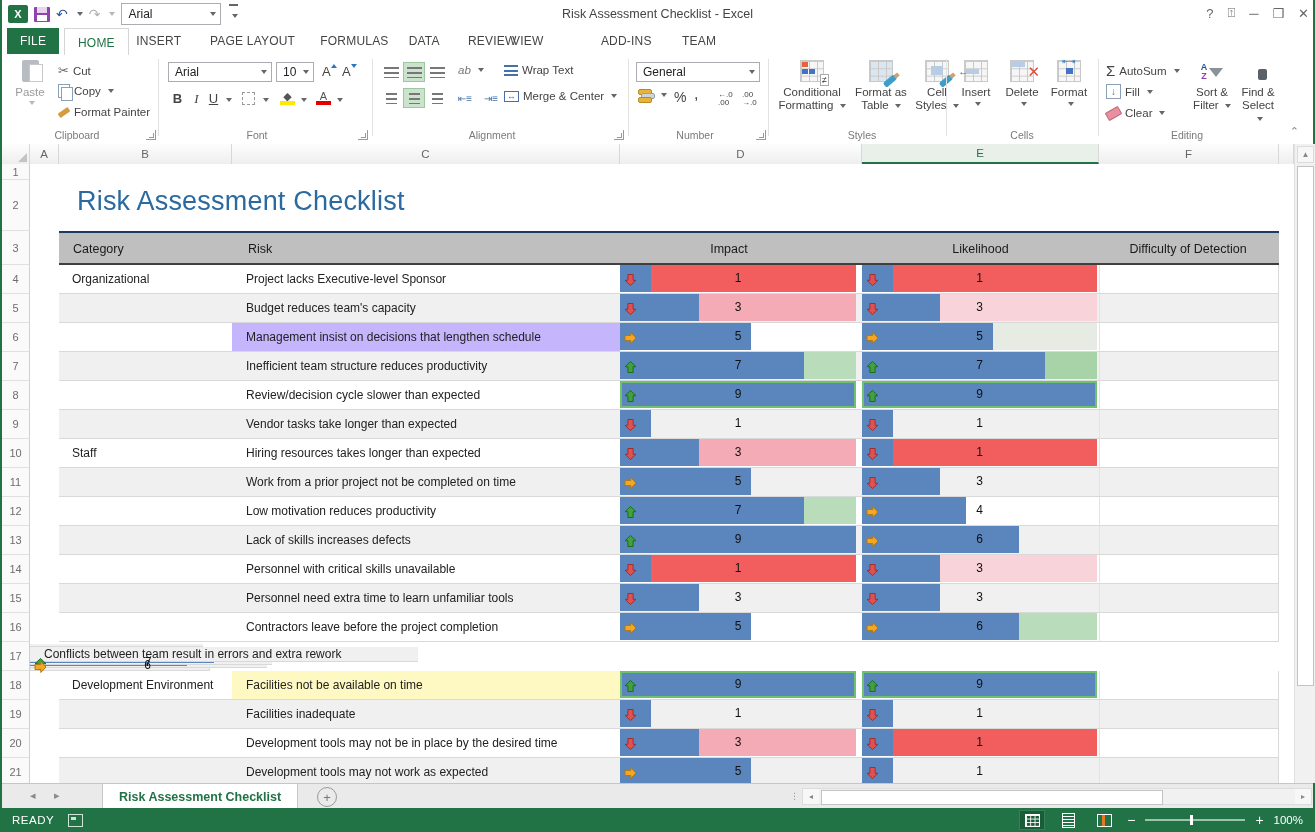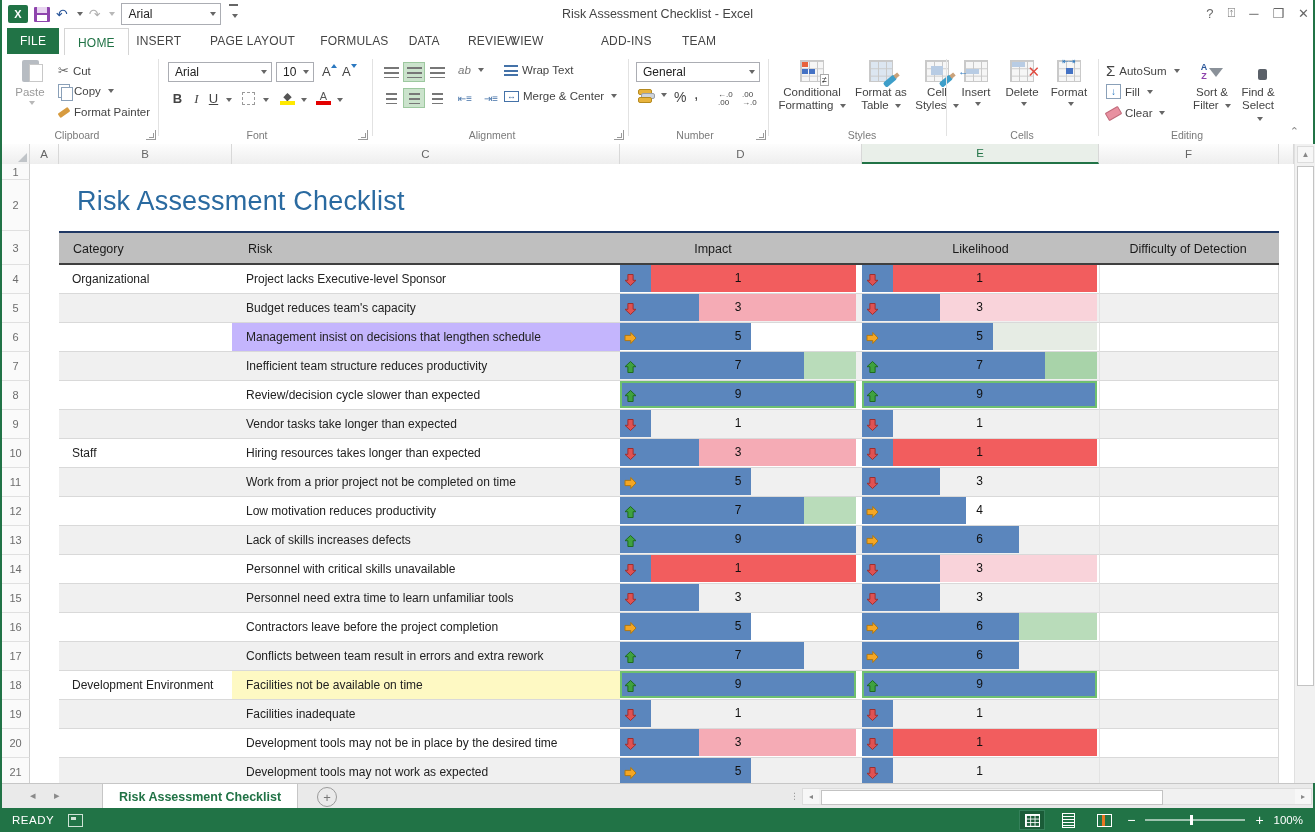--- a/index.html
+++ b/index.html
@@ -414,21 +414,21 @@
         <div class="grow" style="top: 0px; height: 16px;"></div>
         <div class="rownum" style="top: 16px; height: 51px;">2</div>
         <div class="grow" style="top: 16px; height: 51px;">
           <div class="sheet-title" style="position: absolute; left: 47px; top: 6px;">Risk Assessment Checklist</div>
         </div>
         <div class="rownum" style="top: 67px; height: 34px;">3</div>
         <div class="grow" style="top: 67px; height: 34px;">
           <div class="thead-row" style="position: absolute; left: 29px; top: 0px; width: 1220px; height: 34px;">
             <div class="lbl" style="position: absolute; left: 14px; top: 9px; text-align: center;">Category</div>
             <div class="lbl" style="position: absolute; left: 189px; top: 9px; text-align: center;">Risk</div>
-            <div class="lbl" style="position: absolute; left: 536px; width: 236px; text-align: center; top: 9px;">Impact</div>
+            <div class="lbl" style="position: absolute; left: 552px; width: 236px; text-align: center; top: 9px;">Impact</div>
             <div class="lbl" style="position: absolute; left: 804px; width: 235px; text-align: center; top: 9px;">Likelihood</div>
             <div class="lbl" style="position: absolute; left: 1039px; width: 180px; text-align: center; top: 9px;">Difficulty of Detection</div>
           </div>
         </div>
         <div class="rownum" style="top: 101px; height: 29px;">4</div>
         <div class="grow" style="top: 101px; height: 29px;">
           <div class="gcell" style="width: 29px;"></div>
           <div class="gcell datacell" style="width: 173px; background: rgb(255, 255, 255); border-bottom: 1px solid rgb(217, 217, 217); padding-left: 13px;">Organizational</div>
           <div class="gcell datacell" style="width: 388px; background: rgb(255, 255, 255); border-bottom: 1px solid rgb(217, 217, 217); padding-left: 14px; box-sizing: border-box;">Project lacks Executive-level Sponsor</div>
           <div class="gcell" style="width: 242px; border-bottom: 1px solid rgb(217, 217, 217); background: rgb(255, 255, 255);">
@@ -745,21 +745,21 @@
               <div class="vbar" style="position: absolute; left: 0px; top: 0px; bottom: 0px; width: 66.6667%; background: rgb(91, 134, 189);"></div>
               <div class="vnum">6</div>
               <div class="vicon"><svg width="13" height="13" viewBox="0 0 13 13">
                   <path d="M6.5 1 L12 6.2 L9.1 6.2 L9.1 12 L3.9 12 L3.9 6.2 L1 6.2 Z" fill="#f5a623" stroke="#b07812" stroke-width="1" transform="rotate(90 6.5 6.5)"></path>
                 </svg></div>
             </div>
           </div>
           <div class="gcell" style="width: 180px; background: rgb(255, 255, 255); border-bottom: 1px solid rgb(217, 217, 217); border-left: 1px solid rgb(227, 227, 227); border-right: 1px solid rgb(217, 217, 217);"></div>
         </div>
         <div class="rownum" style="top: 478px; height: 29px;">17</div>
-        <div class="grow" style="top: 478px; height: 29px;">
+        <div class="grow" style="top: 478px; height: 29px; flex-direction: column;">
           <div class="gcell" style="width: 29px;"></div>
           <div class="gcell datacell" style="width: 173px; background: rgb(240, 240, 240); border-bottom: 1px solid rgb(217, 217, 217); padding-left: 13px;"></div>
           <div class="gcell datacell" style="width: 388px; background: rgb(240, 240, 240); border-bottom: 1px solid rgb(217, 217, 217); padding-left: 14px; box-sizing: border-box;">Conflicts between team  result in errors and extra rework</div>
           <div class="gcell" style="width: 242px; border-bottom: 1px solid rgb(217, 217, 217); background: rgb(240, 240, 240);">
             <div style="position: absolute; inset: 0px 6px 1px 0px; background: rgb(240, 240, 240);">
               <div class="vbar" style="position: absolute; left: 0px; top: 0px; bottom: 0px; width: 77.7778%; background: rgb(91, 134, 189);"></div>
               <div class="vnum">7</div>
               <div class="vicon"><svg width="13" height="13" viewBox="0 0 13 13">
                   <path d="M6.5 1 L12 6.2 L9.1 6.2 L9.1 12 L3.9 12 L3.9 6.2 L1 6.2 Z" fill="#3fa23f" stroke="#1e6b1e" stroke-width="1" transform="rotate(0 6.5 6.5)"></path>
                 </svg></div>

